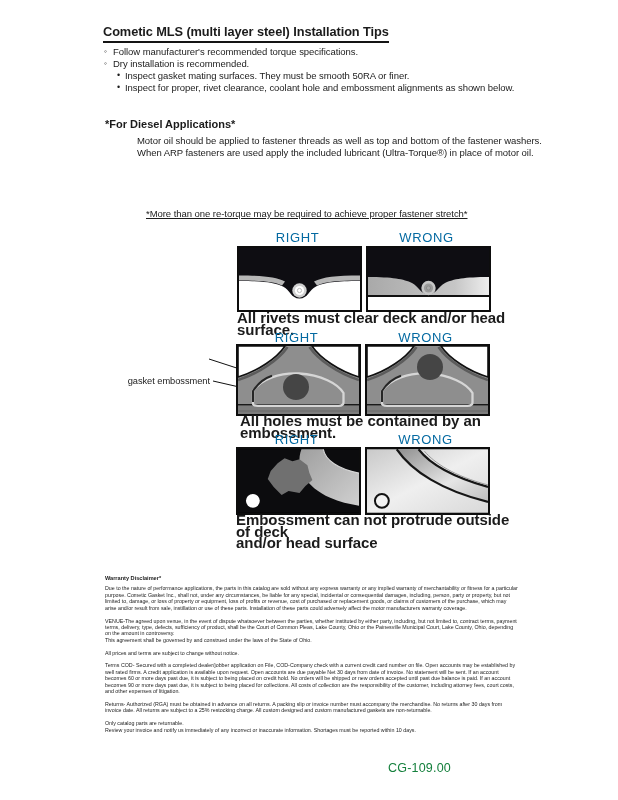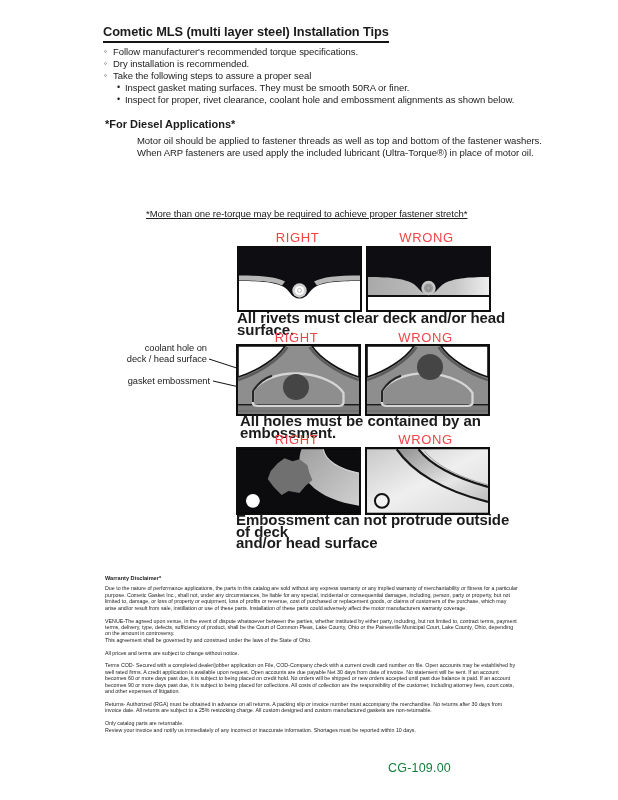--- a/index.html
+++ b/index.html
@@ -7,21 +7,21 @@
         font-family:"Liberation Sans",sans-serif;color:#1b1b1b;}
   .abs{position:absolute;}
   .title{font-size:12.8px;font-weight:bold;letter-spacing:-0.1px;
          border-bottom:2px solid #141414;padding-bottom:2px;display:inline-block;}
   .body{font-size:9.5px;line-height:11.9px;letter-spacing:-0.05px;white-space:pre-line;margin-left:32px;}
   .bullet{position:relative;padding-left:9px;font-size:9.5px;line-height:11.9px;letter-spacing:-0.05px;}
   .bullet::before{content:"\25E6";position:absolute;left:0;top:0;font-size:8.5px;}
   .subbullet{position:relative;padding-left:21px;font-size:9.5px;line-height:11.9px;letter-spacing:-0.05px;}
   .subbullet::before{content:"\2022";position:absolute;left:13px;top:0;font-size:9px;}
   .h2{font-size:11px;font-weight:bold;}
-  .rw-label{width:121px;text-align:center;font-size:13px;letter-spacing:0.6px;color:#ef4444;}
+  .rw-label{width:121px;text-align:center;font-size:13px;letter-spacing:0.6px;color:#0369a1;}
   .panel{width:121px;height:62px;border:2px solid #0d0d0d;background:#000;}
   .panel2{width:121px;height:68px;border:2px solid #0d0d0d;background:#8e8e8e;}
   .panel3{width:121px;height:64px;border:2px solid #0d0d0d;background:#000;}
   .panel svg,.panel2 svg,.panel3 svg{display:block;width:100%;height:100%;}
   .caption{font-size:15px;font-weight:bold;letter-spacing:-0.05px;line-height:11.5px;white-space:pre-line;}
   .callout{font-size:9.3px;line-height:10.6px;text-align:right;letter-spacing:-0.05px;white-space:pre-line;}
   .disc{width:414px;font-size:5.3px;line-height:6.45px;color:#222;}
   .disc h3{margin:0 0 4px 0;font-size:5.6px;font-weight:bold;}
   .disc p{margin:0 0 6.3px 0;white-space:pre-line;}
   .pagecode{font-size:12.5px;color:#15803d;letter-spacing:0.2px;}
@@ -31,21 +31,20 @@
 
 <div id="page">
 
   <div class="abs" style="left:103px;top:22px;">
     <span class="title">Cometic MLS (multi layer steel) Installation Tips</span>
   </div>
 
   <div class="abs" style="left:104px;top:46px;width:480px;">
     <div class="bullet">Follow manufacturer's recommended torque specifications.</div>
     <div class="bullet">Dry installation is recommended.</div>
-    <div class="bullet">Take the following steps to assure a proper seal</div>
     <div class="subbullet">Inspect gasket mating surfaces.  They must be smooth 50RA or finer.</div>
     <div class="subbullet">Inspect for proper, rivet clearance, coolant hole and embossment alignments as shown below.</div>
   </div>
 
   <div class="abs h2" style="left:105px;top:118px;">*For Diesel Applications*</div>
   <div class="abs body" style="left:105px;top:135px;width:480px;">Motor oil should be applied to fastener threads as well as top and bottom of the fastener washers.
 When ARP fasteners are used apply the included lubricant (Ultra-Torque®) in place of motor oil.</div>
   <div class="abs body" style="left:114px;top:208px;width:480px;text-decoration:underline;">*More than one re-torque may be required to achieve proper fastener stretch*</div>
 
   <div class="abs rw-label" style="left:237px;top:230px;">RIGHT</div>
@@ -78,22 +77,20 @@
       <circle cx="60.5" cy="40" r="7.2" fill="#c6c6c6"></circle>
       <circle cx="60.5" cy="40" r="4.6" fill="#9b9b9b"></circle>
       <circle cx="60.5" cy="40" r="2.1" fill="#a8a8a8" stroke="#8b8b8b" stroke-width="1"></circle>
     </svg>
   </div>
   <div class="abs caption" style="left:237px;top:312px;width:280px;">All rivets must clear deck and/or head surface.</div>
 
   <div class="abs rw-label" style="left:236px;top:330px;">RIGHT</div>
   <div class="abs rw-label" style="left:365px;top:330px;">WRONG</div>
 
-  <div class="abs callout" style="left:92px;top:343px;width:115px;">coolant hole on
-deck / head surface</div>
   <div class="abs callout" style="left:92px;top:376px;width:118px;">gasket embossment</div>
 
   <svg class="abs" style="left:115px;top:340px;" width="185" height="62">
     <line x1="94" y1="19" x2="177" y2="46" stroke="#111" stroke-width="1"></line>
     <line x1="98" y1="41" x2="146" y2="52" stroke="#111" stroke-width="1"></line>
   </svg>
 
   <div class="abs panel2" style="left:236px;top:344px;">
     <svg viewBox="0 0 121 68">
       <rect width="121" height="68" fill="#8e8e8e"></rect>

